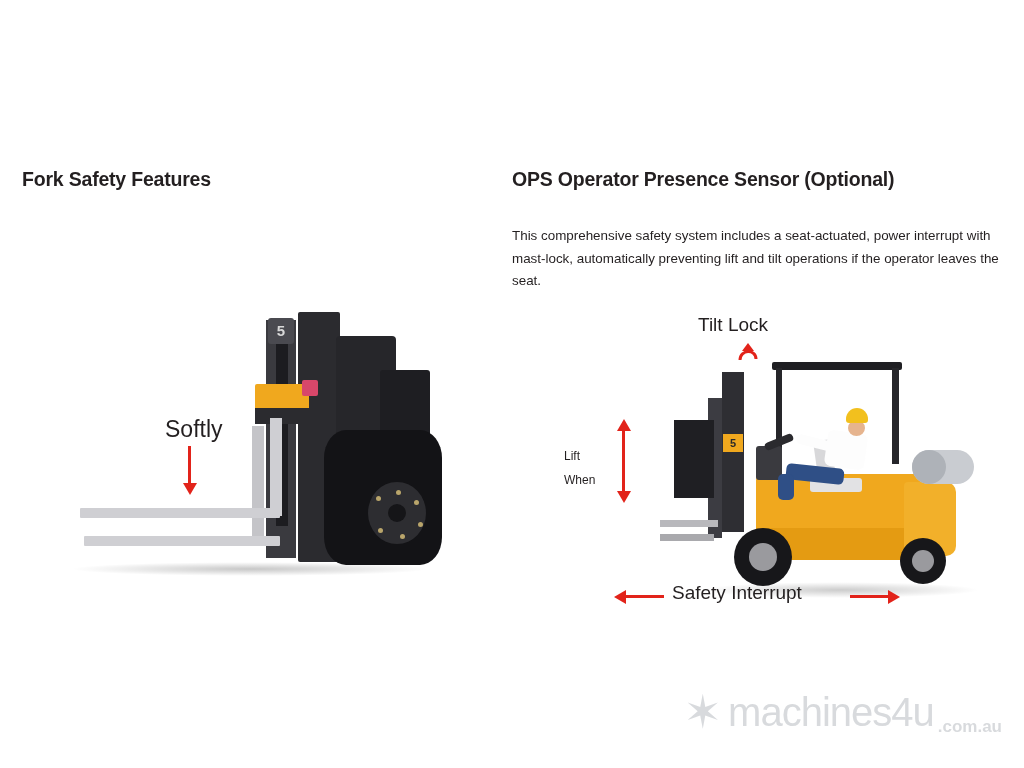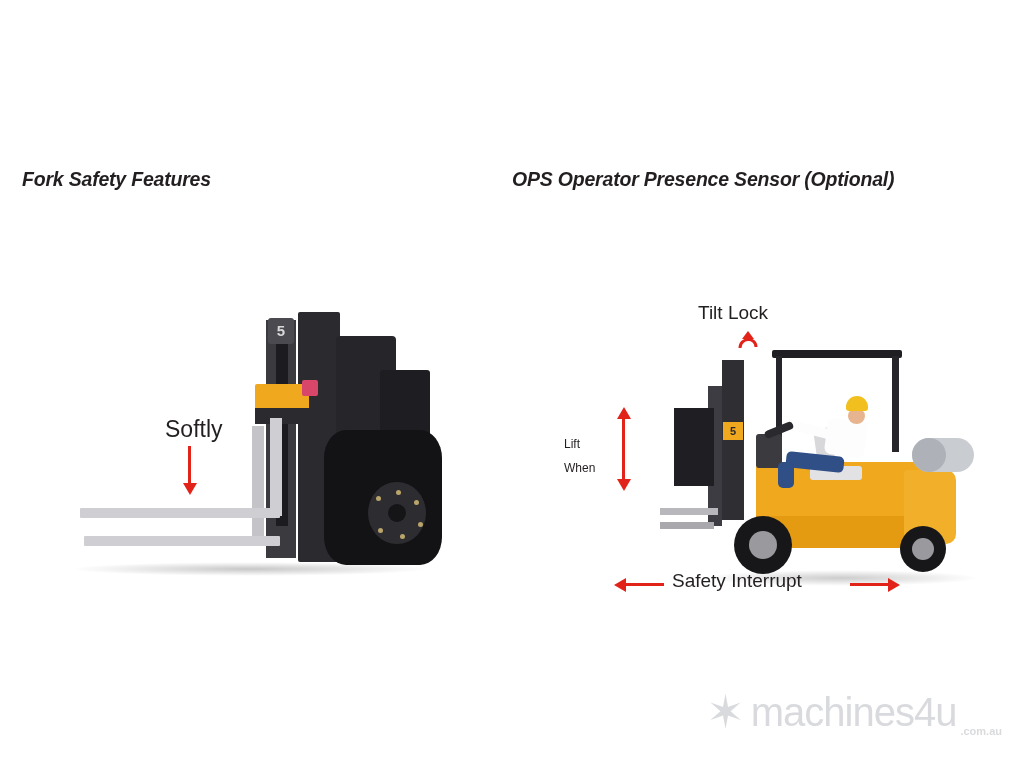--- a/index.html
+++ b/index.html
@@ -18,21 +18,20 @@
 
   .page {
     position: absolute;
     inset: 0;
   }
 
   
   .col {
     position: absolute;
     top: 168px;
-    font-style: italic;
   }
   .col-left  { left: 22px;  width: 440px; }
   .col-right { left: 512px; width: 490px; }
 
   .col h2 {
     margin: 0 0 22px 0;
     font-size: 19.5px;
     font-weight: bold;
     letter-spacing: -0.2px;
     color: #231f20;
@@ -218,21 +217,21 @@
     top: 262px;
     width: 360px;
     height: 14px;
     background: radial-gradient(ellipse at center, rgba(0,0,0,0.22), rgba(0,0,0,0) 70%);
   }
 
   
   .fig-right {
     position: absolute;
     left: 560px;
-    top: 300px;
+    top: 312px;
     width: 440px;
     height: 310px;
   }
   .label-tilt {
     position: absolute;
     left: 138px;
     top: 2px;
     font-size: 19px;
     color: #231f20;
   }
@@ -370,21 +369,21 @@
     margin-right: 6px;
   }
   .wm-text {
     font-size: 40px;
     font-weight: normal;
     color: #b9bdc2;
     letter-spacing: -1px;
     line-height: 1;
   }
   .wm-suffix {
-    font-size: 11px;
+    font-size: 17px;
     font-weight: bold;
     color: #b9bdc2;
     align-self: flex-end;
     margin-left: 4px;
     margin-bottom: 3px;
   }
 </style>
 </head>
 <body>
 
@@ -420,20 +419,21 @@
       <div class="fork-b"></div>
       <div class="shadow"></div>
     </div>
 
     <div class="softly-label">Softly</div>
     <div class="arrow-down-soft"></div>
   </div>
 
   <div class="col col-right">
     <h2>OPS Operator Presence Sensor (Optional)</h2>
+    <p>This comprehensive safety system includes a seat-actuated, power interrupt with mast-lock, automatically preventing lift and tilt operations if the operator leaves the seat.</p>
   </div>
 
   <div class="fig-right">
 
     <div class="label-tilt">Tilt Lock</div>
     <div class="tilt-arrow">
       <svg width="22" height="22" viewBox="0 0 22 22">
         <path d="M3 18 C3 7, 19 7, 19 17" fill="none" stroke="#e2231a" stroke-width="3"></path>
         <polygon points="11,1 5,9 17,9" fill="#e2231a"></polygon>
       </svg>

